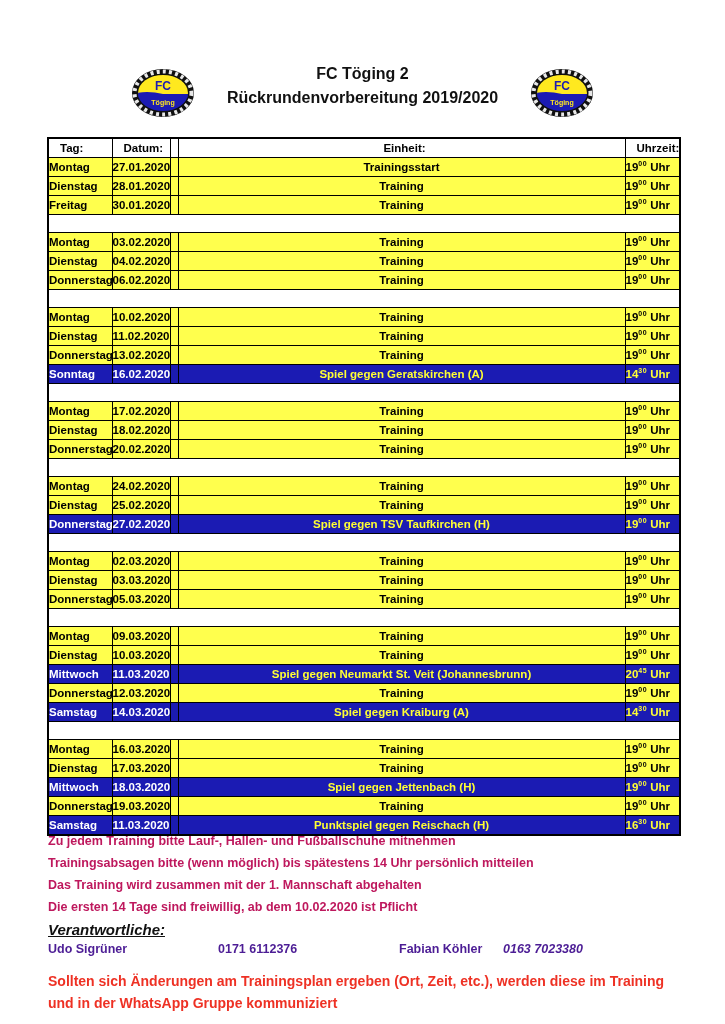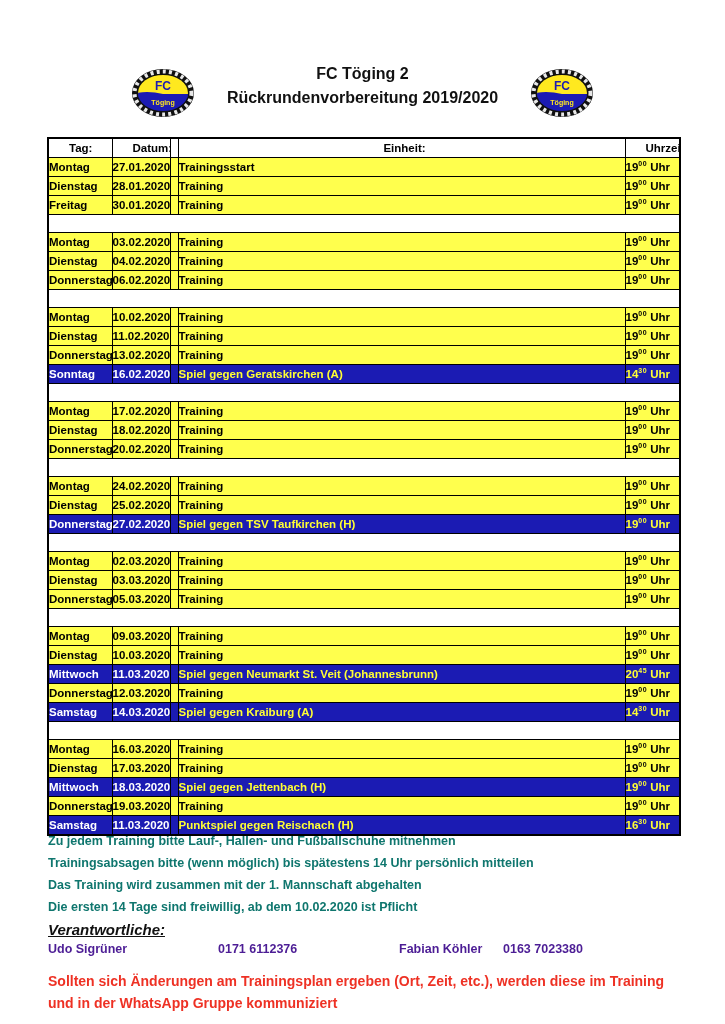--- a/index.html
+++ b/index.html
@@ -13,40 +13,40 @@
   .logo-left{left:131px;}
   .logo-right{left:530px;}
   
   table.schedule{position:absolute;left:47px;top:137px;width:632px;
                  border-collapse:collapse;table-layout:fixed;
                  border:2px solid #000;}
   .schedule th,.schedule td{height:18px;padding:0;font-size:11.5px;font-weight:700;
                  line-height:16px;border:1.6px solid #000;overflow:hidden;white-space:nowrap;}
   .col-tag{width:64px;} .col-datum{width:58px;} .col-spacer{width:8px;}
   .col-einheit{width:447px;} .col-uhrzeit{width:55px;}
-  .schedule thead th{background:#fff;text-align:left;padding-left:20px;}
+  .schedule thead th{background:#fff;text-align:left;padding-left:11px;}
   .schedule thead th.h-einheit{text-align:center;padding-left:6px;}
   .c-tag,.c-datum{text-align:left;padding-left:3px;}
-  .c-einheit{}
+  .c-einheit{text-align:center;}
   .c-uhrzeit{text-align:left;padding-left:4px;}
   tr.training td{background:var(--row-yellow);color:#000;}
   tr.match td{background:var(--row-blue);}
   tr.match .c-tag,tr.match .c-datum{color:#ffffff;}
   tr.match .c-einheit,tr.match .c-uhrzeit{color:var(--match-text);}
   tr.sep td{background:#fff;border-left:none;border-right:none;height:17px;}
   sup.min{font-size:7px;vertical-align:super;line-height:0;letter-spacing:0.5px;}
   
   .notes{position:absolute;left:48px;top:830px;width:650px;}
-  .note-line{font-size:12.5px;font-weight:700;line-height:22px;color:#0f766e;}
+  .note-line{font-size:12.5px;font-weight:700;line-height:22px;color:#be185d;}
   .responsible{position:absolute;left:48px;top:920px;width:650px;}
   .resp-heading{font-size:15px;font-weight:700;font-style:italic;
                 text-decoration:underline;line-height:20px;color:#111;}
   .contacts{position:relative;height:20px;margin-top:2px;}
   .contact{position:absolute;top:0;font-size:12.5px;font-weight:700;color:#4c1d95;}
-  .c1n{left:0;} .c1p{left:170px;} .c2n{left:351px;} .c2p{left:455px;}
+  .c1n{left:0;} .c1p{left:170px;} .c2n{left:351px;} .c2p{left:455px;font-style:italic;}
   .warning{position:absolute;left:48px;top:970px;width:645px;
            font-size:14px;font-weight:700;line-height:22px;color:var(--warning-red);}
 </style>
 </head>
 <body>
 
 <div class="page">
 
   <div class="doc-header">
     <svg class="logo logo-left" viewBox="0 0 64 50">

